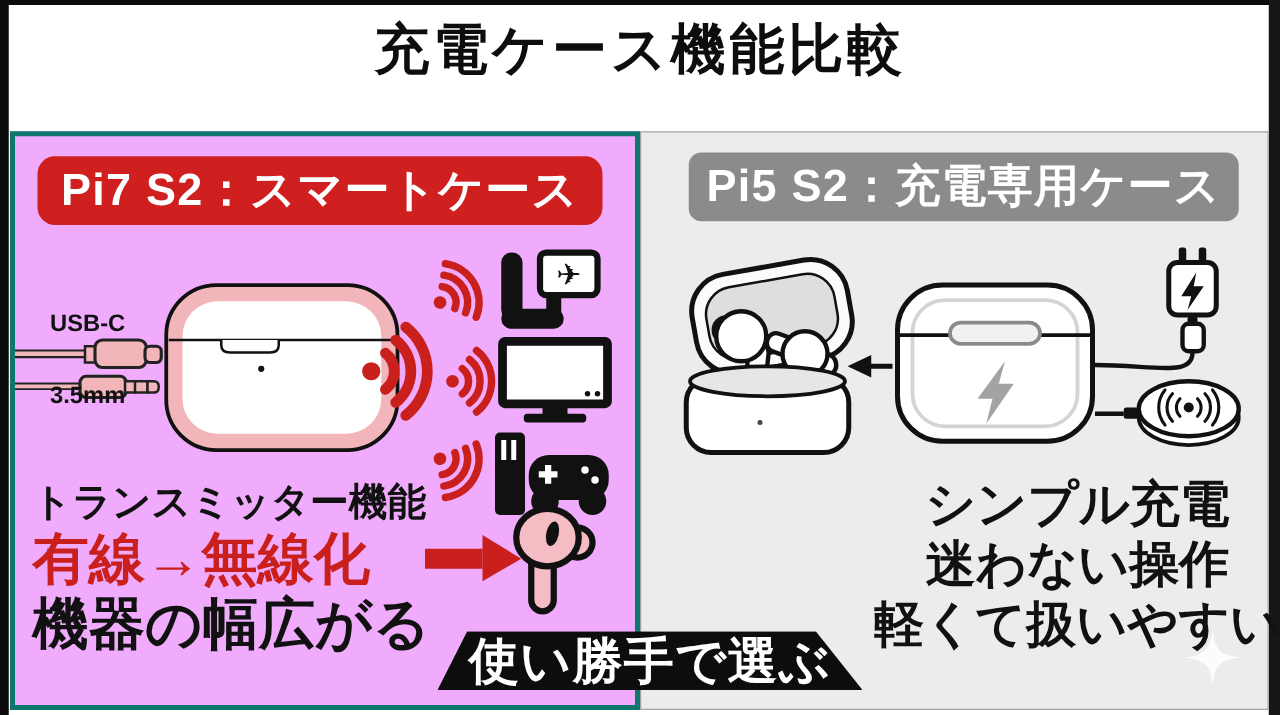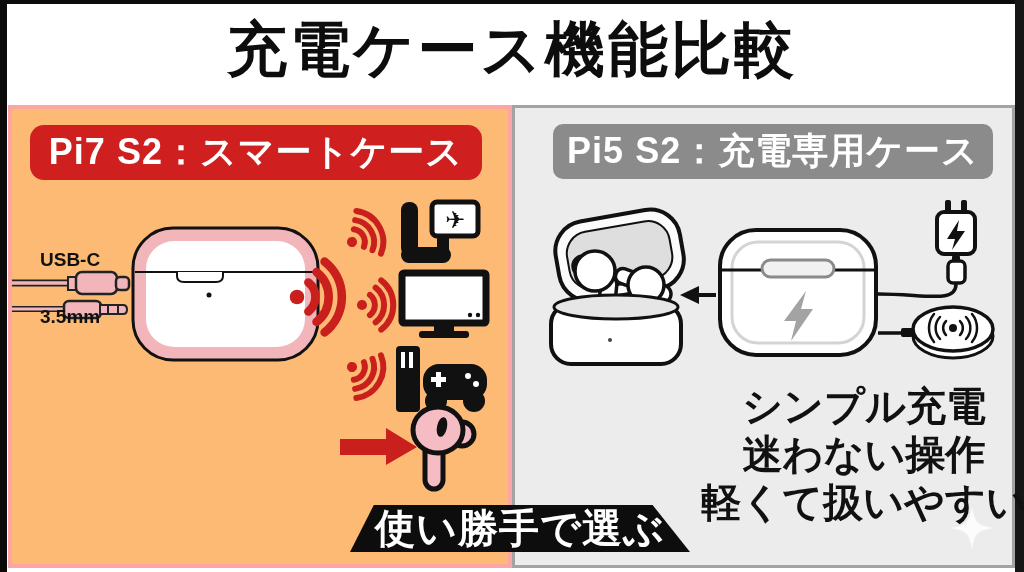--- a/index.html
+++ b/index.html
@@ -3,24 +3,24 @@
 <meta charset="utf-8">
 <style>
   html,body{margin:0;padding:0;}
   body{width:1024px;height:572px;position:relative;background:#ffffff;overflow:hidden;
        font-family:"Liberation Sans","DejaVu Sans",sans-serif;}
   .bar{position:absolute;background:#0b0b0b;}
   #bar-left{left:0;top:0;width:7px;height:572px;}
   #bar-top{left:0;top:0;width:1024px;height:4px;}
   #bar-right{left:1015px;top:0;width:9px;height:572px;background:#161616;}
   #title{position:absolute;left:0;top:10px;width:1024px;text-align:center;
-         font-size:60px;font-weight:900;color:#0d0d0d;letter-spacing:3px;}
+         font-size:44px;font-weight:900;color:#0d0d0d;letter-spacing:3px;}
   .panel{position:absolute;top:105px;height:463px;box-sizing:border-box;}
-  #panel-left{left:8px;width:504px;background:#fdba74;border:4px solid #fca5a5;}
-  #panel-right{left:512px;width:503px;background:#ececec;border:3px solid #a3a3a3;}
+  #panel-left{left:8px;width:504px;background:#f0abfc;border:4px solid #0f766e;}
+  #panel-right{left:512px;width:503px;background:#ececec;border:1px solid #a3a3a3;}
   .hdr{position:absolute;display:flex;align-items:center;justify-content:center;
        color:#ffffff;font-weight:800;font-size:36px;letter-spacing:1px;}
   #hdr-left{left:18px;top:16px;width:452px;height:55px;background:#cf1f1f;border-radius:14px;}
   #hdr-right{left:38px;top:16px;width:440px;height:55px;background:#8b8b8b;border-radius:10px;}
   .panel svg{position:absolute;left:0;top:0;}
   .cable-label{position:absolute;font-weight:800;color:#111;font-size:19px;}
   #usb-label{left:28px;top:140px;}
   #jack-label{left:28px;top:197px;}
   #left-caption{position:absolute;left:14px;top:274px;color:#111;}
   #left-caption .l1{font-size:31px;font-weight:800;line-height:38px;}
@@ -127,20 +127,25 @@
       <circle cx="450" cy="325" r="12" fill="#f5bcc4" stroke="#111" stroke-width="5"></circle>
       <rect x="413" y="330" width="18" height="50" rx="9" fill="#f5bcc4" stroke="#111" stroke-width="5"></rect>
       <ellipse cx="426" cy="321" rx="25" ry="23" fill="#f5bcc4" stroke="#111" stroke-width="5"></ellipse>
       <ellipse cx="430" cy="318" rx="5" ry="10" fill="#111" transform="rotate(12 430 318)"></ellipse>
     </g>
   </svg>
 
   <div class="cable-label" id="usb-label">USB-C</div>
   <div class="cable-label" id="jack-label">3.5mm</div>
 
+  <div id="left-caption">
+    <div class="l1">トランスミッター機能</div>
+    <div class="l2">有線→無線化</div>
+    <div class="l3">機器の幅広がる</div>
+  </div>
 </div>
 
 <div class="panel" id="panel-right">
   <div class="hdr" id="hdr-right">
     <span>Pi5 S2：充電専用ケース</span>
   </div>
 
   <svg width="497" height="457" viewBox="0 0 497 457">
 
     <g>

